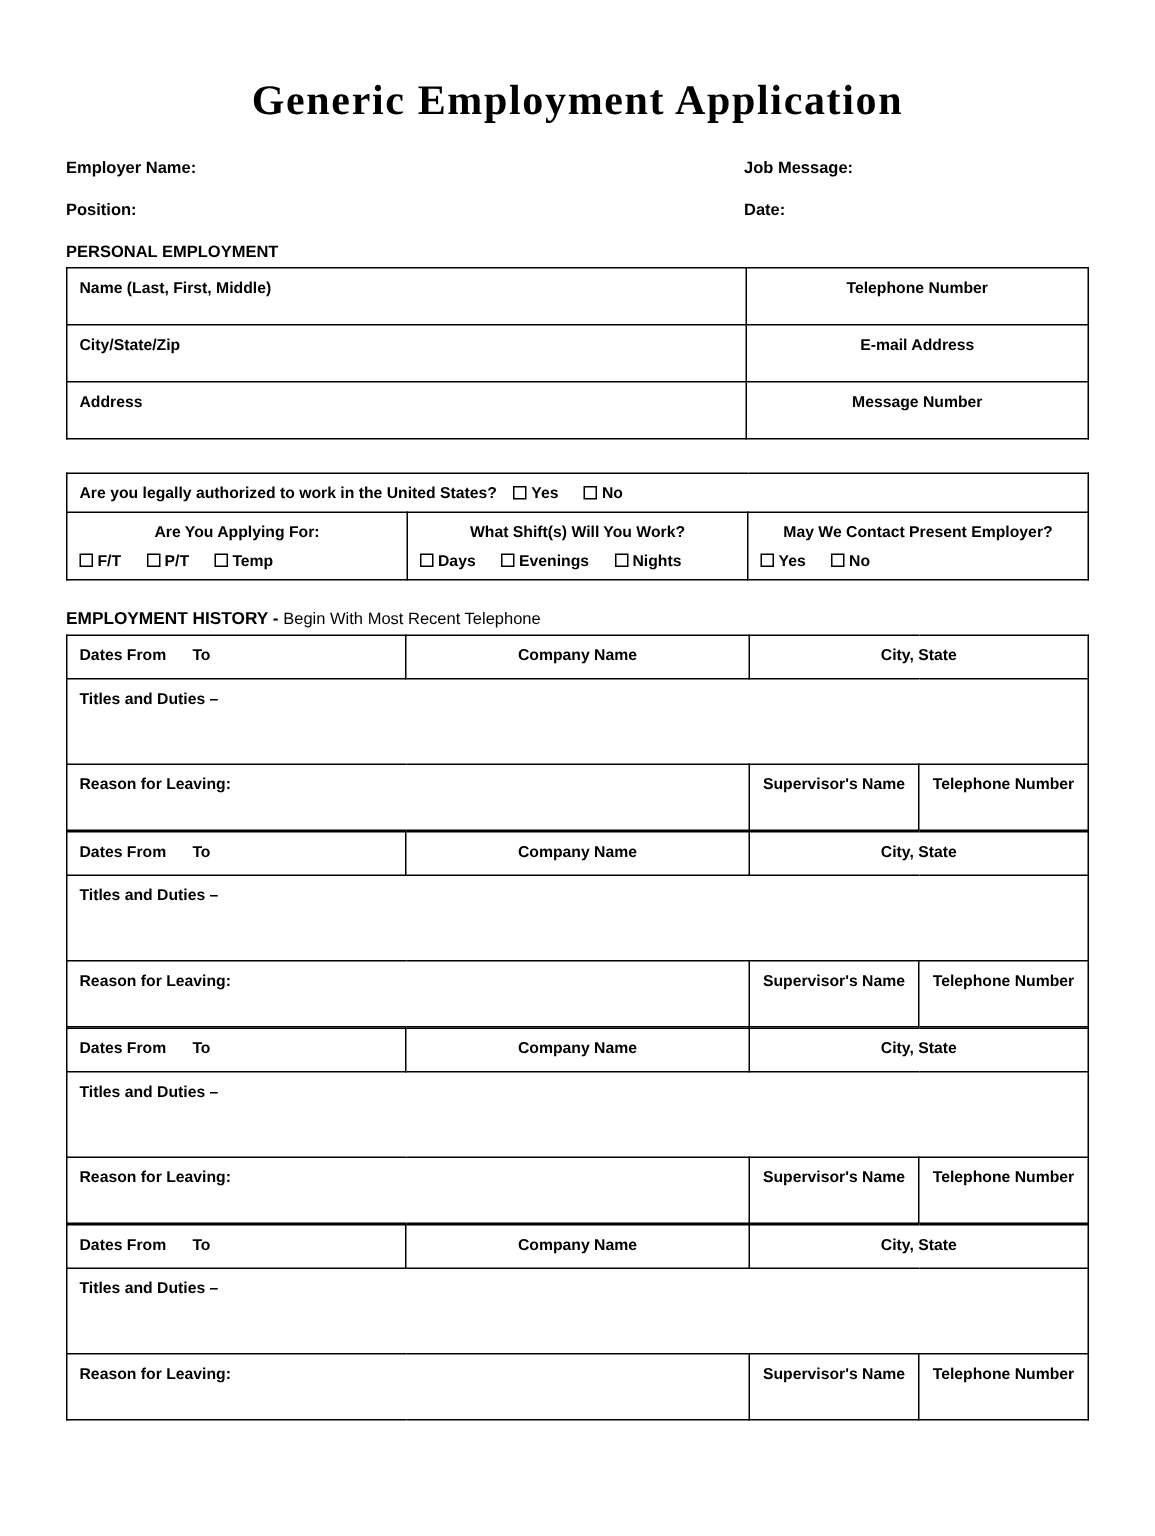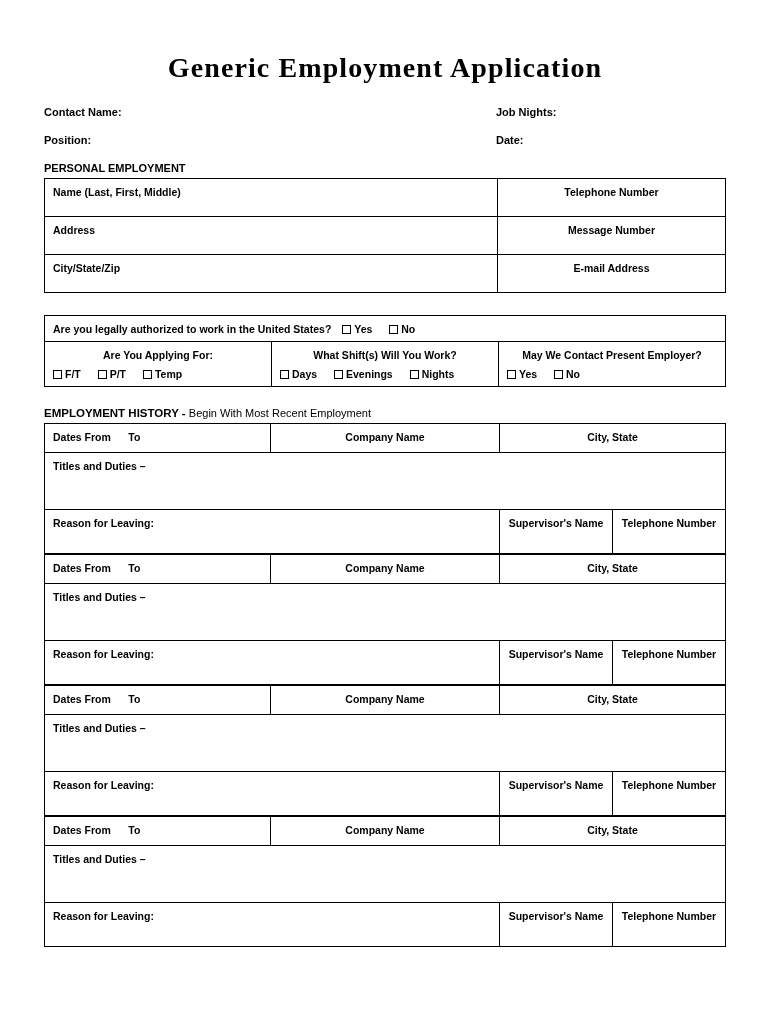--- a/index.html
+++ b/index.html
@@ -107,55 +107,55 @@
 </style>
 </head>
 <body>
 
 <div class="page">
 
   <div class="doc-title">Generic Employment Application</div>
 
   <div class="top-fields">
     <div class="top-row">
-      <div class="top-left">Contact Name:</div>
-      <div class="top-right">Job Nights:</div>
+      <div class="top-left">Employer Name:</div>
+      <div class="top-right">Job Message:</div>
     </div>
     <div class="top-row">
       <div class="top-left">Position:</div>
       <div class="top-right">Date:</div>
     </div>
   </div>
 
   <div class="section-label">PERSONAL EMPLOYMENT</div>
 
   <table class="blk outer pi">
     <tbody>
         <tr>
       <td style="width:453px">
         <span>Name (Last, First, Middle)</span>
       </td>
       <td class="ctr dashv">
         <span>Telephone Number</span>
       </td>
     </tr>
     <tr>
+      <td>
+        <span>City/State/Zip</span>
+      </td>
+      <td class="ctr dashv">
+        <span>E-mail Address</span>
+      </td>
+    </tr>
+    <tr>
       <td class="dashb">
         <span>Address</span>
       </td>
       <td class="ctr dashv dashb">
         <span>Message Number</span>
-      </td>
-    </tr>
-    <tr>
-      <td>
-        <span>City/State/Zip</span>
-      </td>
-      <td class="ctr dashv">
-        <span>E-mail Address</span>
       </td>
     </tr>
   </tbody>
     </table>
 
   <table class="blk outer elig">
     <tbody>
         <tr>
       <td colspan="3">
         <span>Are you legally authorized to work in the United States?</span>
@@ -191,21 +191,21 @@
           <span class="chkopt"><span class="chk"></span><span>No</span></span>
         </div>
       </td>
     </tr>
   </tbody>
     </table>
 
   <div class="emphist">
     <div class="eh-title">
       <span>EMPLOYMENT HISTORY -</span>
-      <span class="sub">Begin With Most Recent Employment</span>
+      <span class="sub">Begin With Most Recent Telephone</span>
     </div>
 
     <table class="job">
       <tbody>
           <tr class="r-dates">
         <td style="width:226px" colspan="2">
           <span>Dates From</span>
           &nbsp;&nbsp;&nbsp;&nbsp;
           <span>To</span>
         </td>

